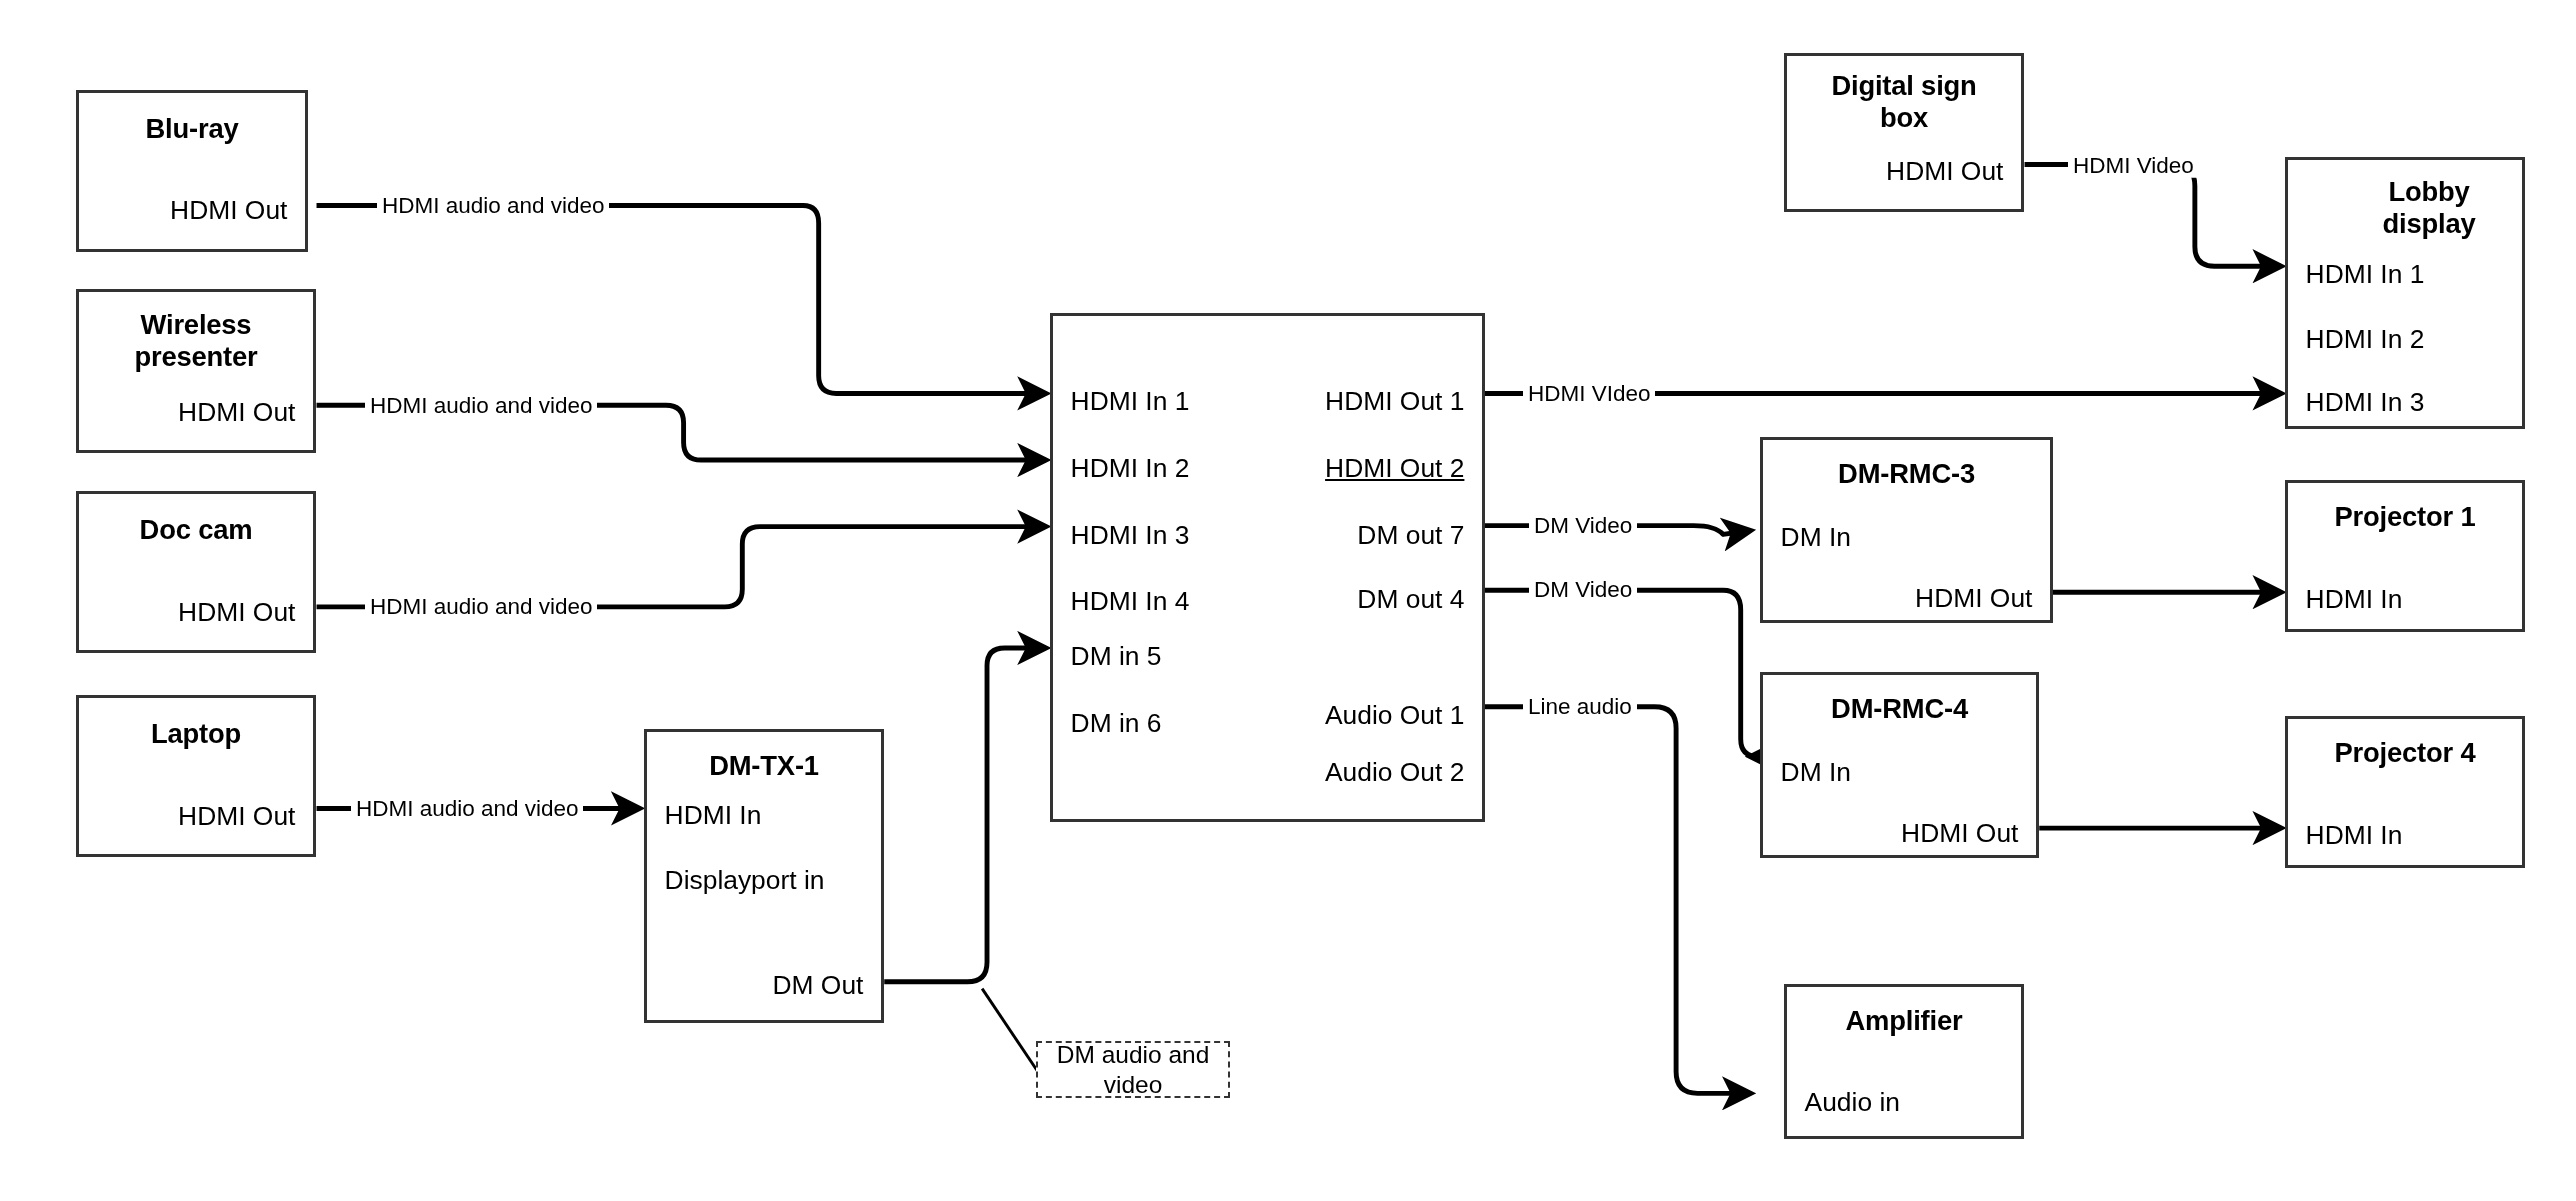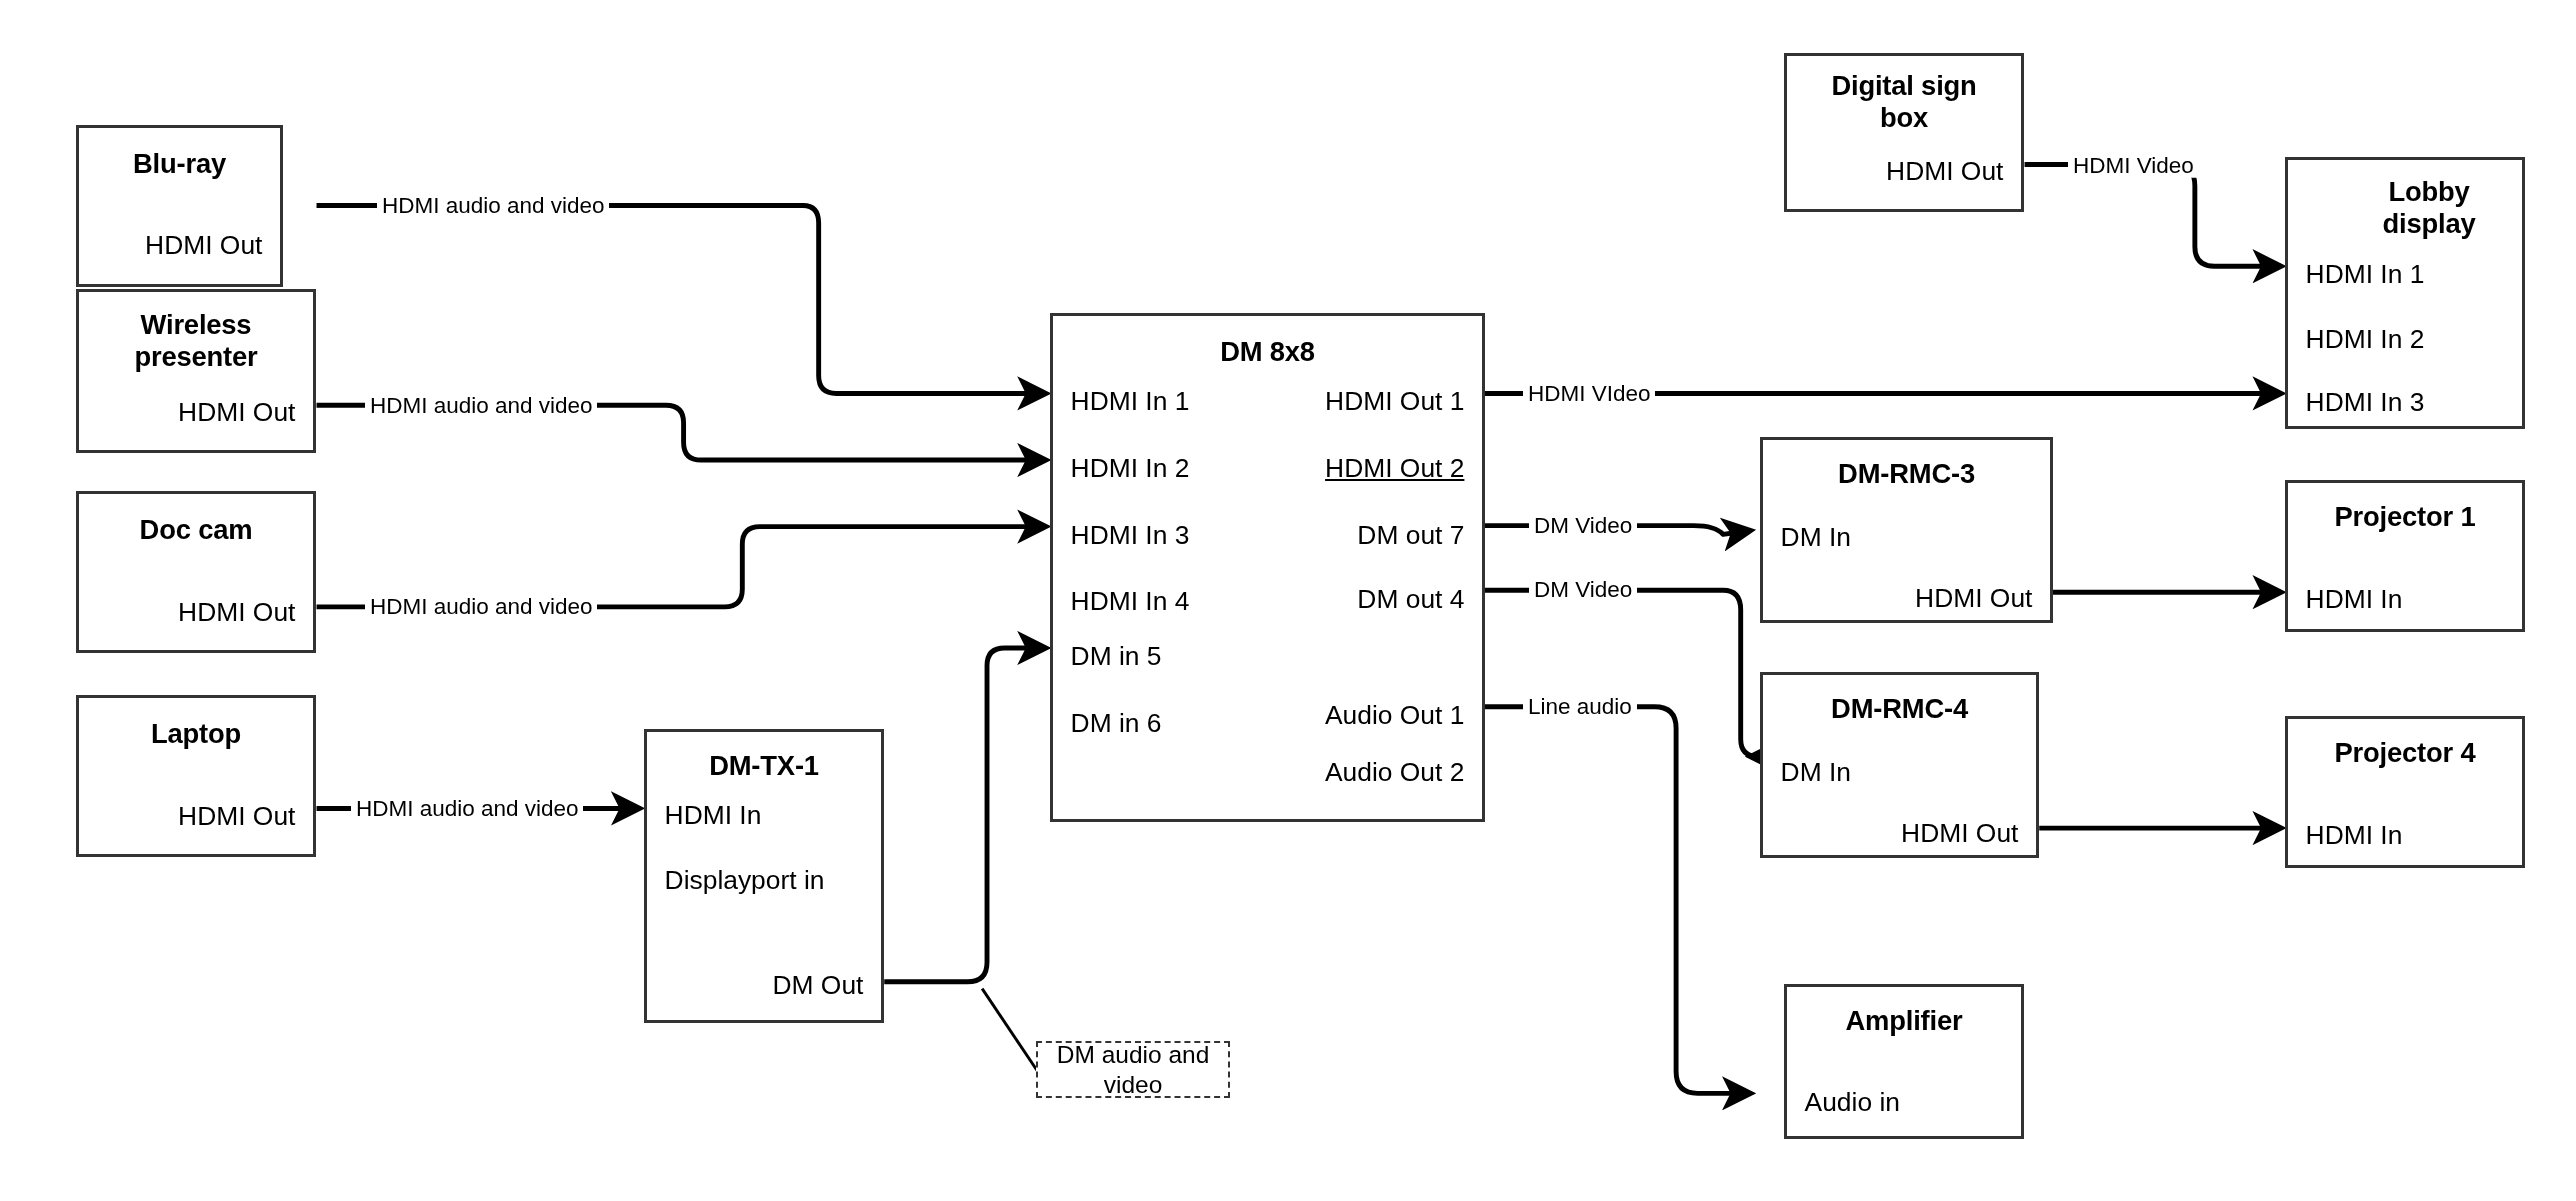--- a/index.html
+++ b/index.html
@@ -105,21 +105,21 @@
       <path d="M1516,603 L1760,603 Q1778,603 1778,623 L1778,755 Q1778,773 1796,773 L1788,773" marker-end="url(#arw)"></path>
 
       <path d="M1516,722 L1690,722 Q1712,722 1712,744 L1712,1095 Q1712,1117 1734,1117 L1788,1117" marker-end="url(#arw)"></path>
 
       <path d="M2083,605 L2330,605" marker-end="url(#arw)"></path>
 
       <path d="M2083,846 L2330,846" marker-end="url(#arw)"></path>
     </g>
   </svg>
 
-  <div class="node" style="left:76px; top:90px; width:207px; height:162px;margin-top:35px;">
+  <div class="node" style="left:76px; top:90px; width:232px; height:162px;">
     <div class="title" style="top:19.6px;">Blu-ray</div>
     <div class="port right" style="top:104px;">HDMI Out</div>
   </div>
 
   <div class="node" style="left:76px; top:289px; width:240px; height:164px;">
     <div class="title" style="top:16.6px; white-space:pre-line;">Wireless
 presenter</div>
     <div class="port right" style="top:107px;">HDMI Out</div>
   </div>
 
@@ -134,21 +134,20 @@
   </div>
 
   <div class="node" style="left:644px; top:729px; width:240px; height:294px;">
     <div class="title" style="top:17.6px;">DM-TX-1</div>
     <div class="port left" style="top:70px;">HDMI In</div>
     <div class="port left" style="top:135px;">Displayport in</div>
     <div class="port right" style="top:240px;">DM Out</div>
   </div>
 
   <div class="node" style="left:1050px; top:313px; width:435px; height:509px;">
-    <div class="title" style="top:19.6px;">DM 8x8</div>
 
     <div class="port left" style="top:72px;">HDMI In 1</div>
     <div class="port left" style="top:139px;">HDMI In 2</div>
     <div class="port left" style="top:206px;">HDMI In 3</div>
     <div class="port left" style="top:272px;">HDMI In 4</div>
     <div class="port left" style="top:327px;">DM in 5</div>
     <div class="port left" style="top:394px;">DM in 6</div>
 
     <div class="port right" style="top:72px;">HDMI Out 1</div>
     <div class="port right" style="top:139px;text-decoration:underline;">HDMI Out 2</div>

